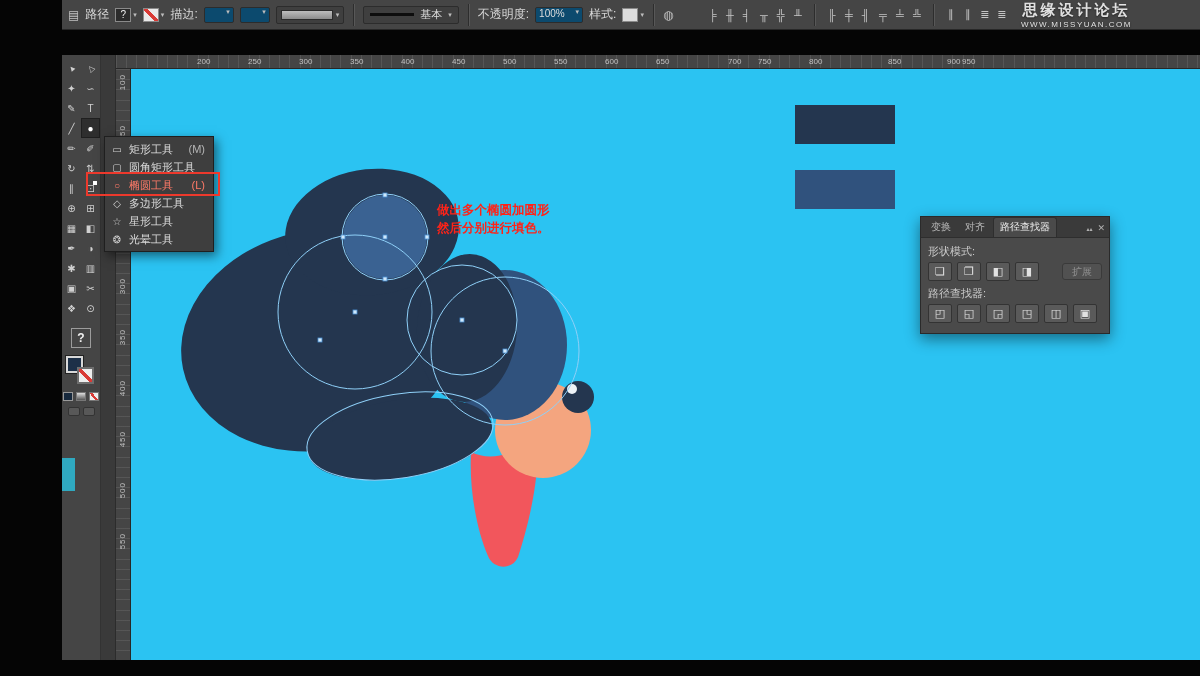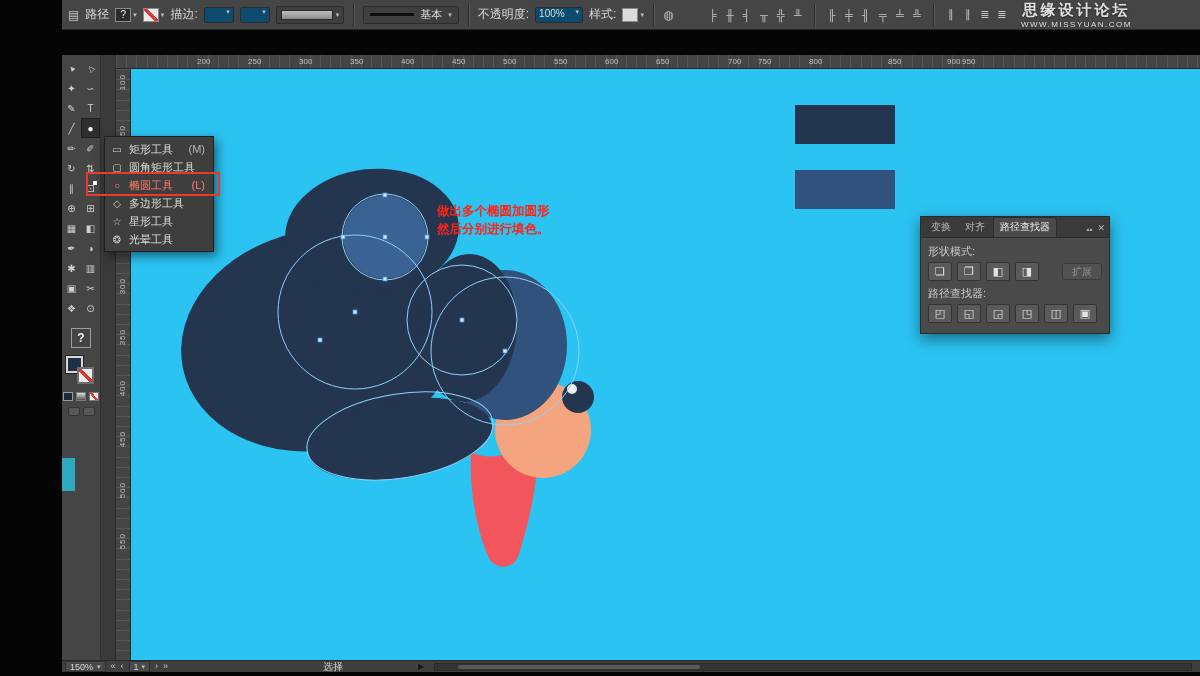--- a/index.html
+++ b/index.html
@@ -315,21 +315,21 @@
         <rect x="210" y="166" width="4" height="4"></rect>
         <rect x="294" y="166" width="4" height="4"></rect>
         <rect x="252" y="166" width="4" height="4"></rect>
         <rect x="187" y="269" width="4" height="4"></rect>
         <rect x="329" y="249" width="4" height="4"></rect>
         <rect x="372" y="280" width="4" height="4"></rect>
         <rect x="222" y="241" width="4" height="4"></rect>
       </g>
     </svg>
 
-    <div class="annotation abs" data-name="tutorial-annotation" style="color: rgb(255, 35, 24);">
+    <div class="annotation abs" data-name="tutorial-annotation" style="color: rgb(255, 35, 24); font-family: Liberation Mono, monospace;">
       <div data-name="annotation-line">做出多个椭圆加圆形</div>
       <div data-name="annotation-line">然后分别进行填色。</div>
     </div>
 
     <div class="swatch-rect s1 abs" data-name="color-swatch-24364F" style="background: rgb(36, 54, 79);"></div>
     <div class="swatch-rect s2 abs" data-name="color-swatch-30527D" style="background: rgb(48, 82, 125);"></div>
 
     <div class="pf-panel abs" data-name="pathfinder-panel">
       <div class="pf-header" data-name="panel-header">
         <span class="ptab" data-name="tab-transform">变换</span>
@@ -394,33 +394,14 @@
       </div>
       <div class="flyout-item" data-name="flare-tool-menu-item">
         <span class="fi-icon" data-name="flare-tool-icon">❂</span>
         <span class="fi-label" data-name="menu-item-label">光晕工具</span>
         <span class="fi-shortcut" data-name="menu-item-shortcut"></span>
       </div>
     </div>
   <div class="hl-box abs" data-name="tutorial-highlight-box" style="border-color: rgb(237, 57, 44);"></div>
   <div class="tool-marker abs" data-name="active-tool-marker"></div>
 
-  <div class="status-bar abs" data-name="status-bar">
-    <span class="zoom-box" data-name="zoom-select">
-      <span data-name="zoom-value">150%</span>
-      <span class="caret" data-name="caret-down-icon">▾</span>
-    </span>
-    <span class="nav-btn" data-name="first-artboard-button">«</span>
-    <span class="nav-btn" data-name="previous-artboard-button">‹</span>
-    <span class="ab-box" data-name="artboard-select">
-      <span data-name="artboard-number">1</span>
-      <span class="caret" data-name="caret-down-icon">▾</span>
-    </span>
-    <span class="nav-btn" data-name="next-artboard-button">›</span>
-    <span class="nav-btn" data-name="last-artboard-button">»</span>
-    <span class="status-text" data-name="status-text">选择</span>
-    <span class="status-arrow" data-name="status-flyout-icon">▶</span>
-    <span class="scroll-track" data-name="horizontal-scrollbar">
-      <span class="scroll-thumb" data-name="scrollbar-thumb"></span>
-    </span>
-  </div>
 
 </div>
 
 </body></html>

